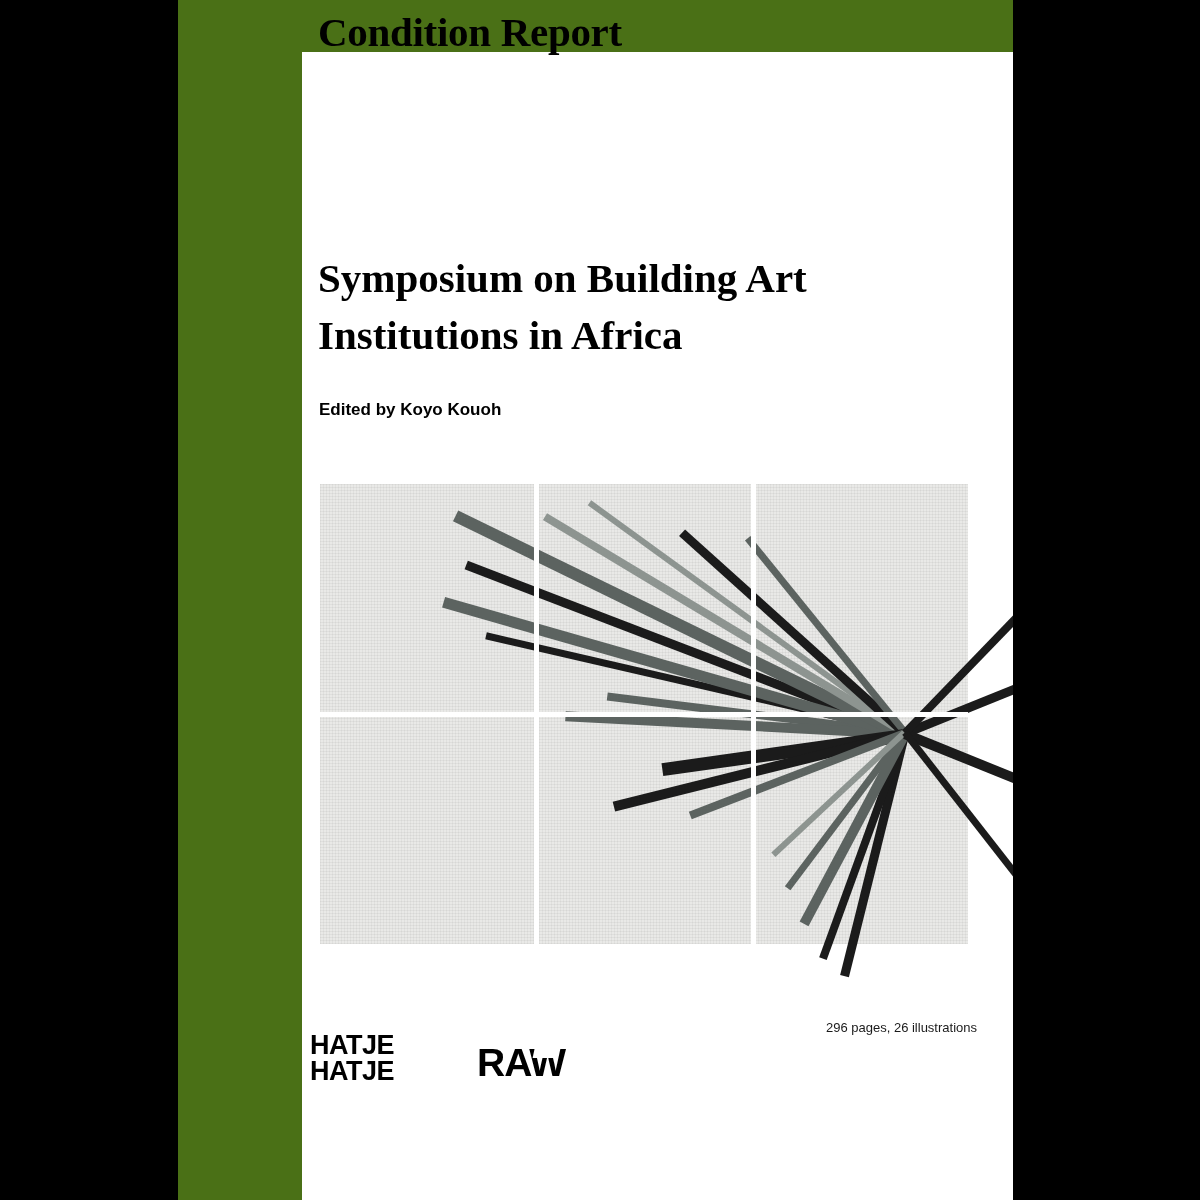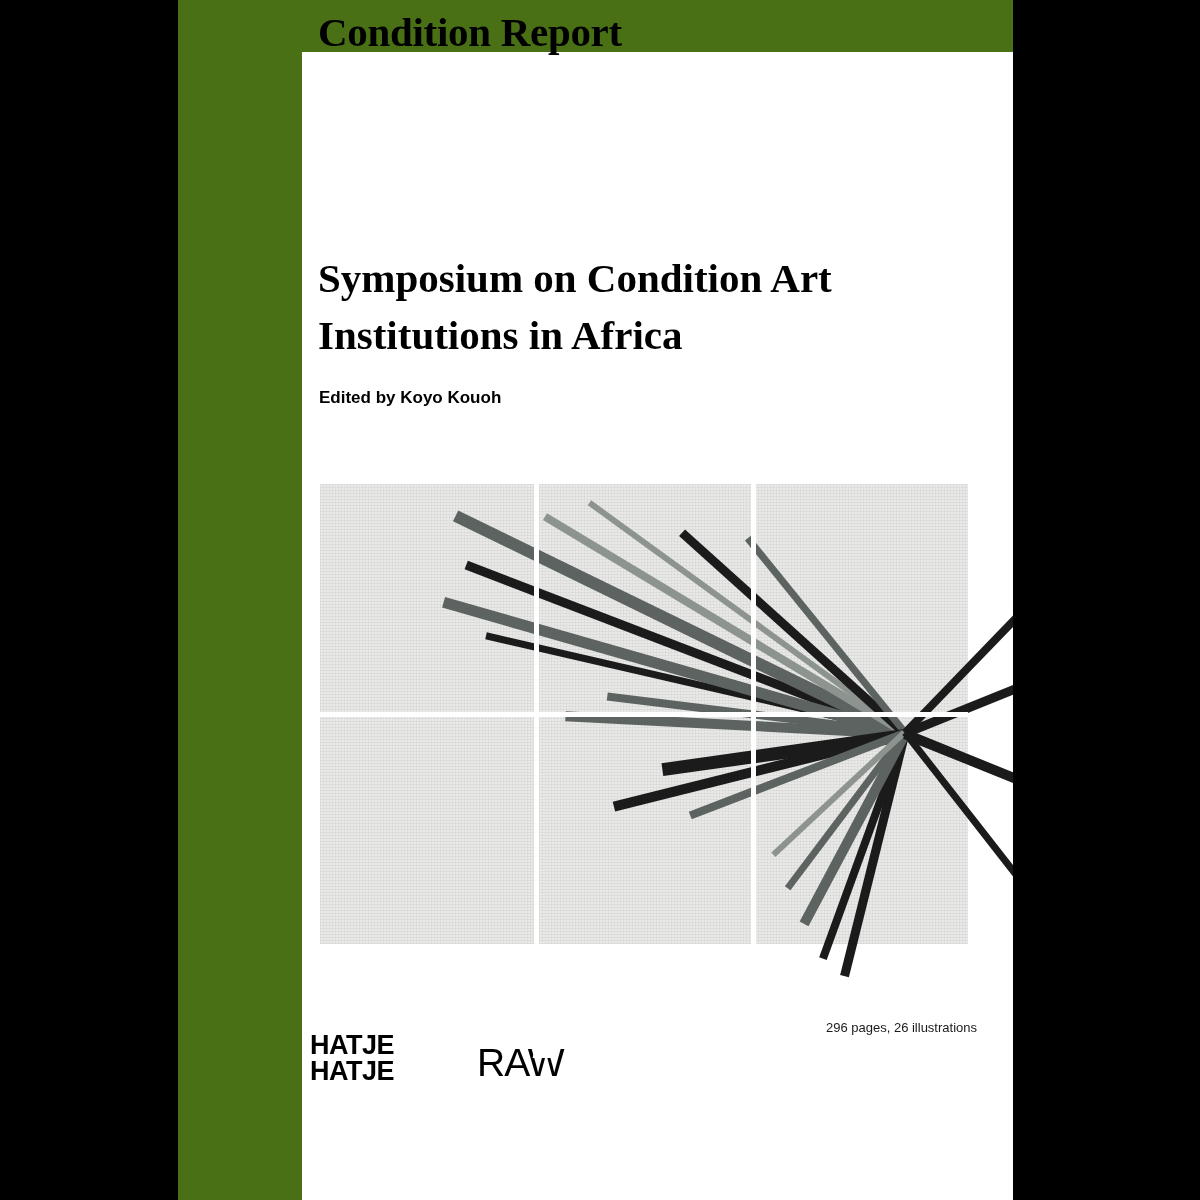--- a/index.html
+++ b/index.html
@@ -84,21 +84,21 @@
     font-family: "Liberation Serif", serif;
     font-weight: bold;
     font-size: 41px;
     line-height: 1.38;
     color: #000000;
   }
 
   .editor {
     position: absolute;
     left: 141px;
-    top: 388px;
+    top: 400px;
     font-family: "Liberation Sans", sans-serif;
     font-weight: bold;
     font-size: 17px;
     color: #000000;
     white-space: nowrap;
   }
 
   
   .artwork {
     position: absolute;
@@ -168,21 +168,21 @@
     left: 299px;
     top: 1043px;
     width: 108px;
     height: 38px;
   }
   .raw-label {
     position: absolute;
     left: 0;
     top: 0;
     font-family: "Liberation Sans", sans-serif;
-    font-weight: normal;
+    font-weight: bold;
     font-size: 39px;
     letter-spacing: -1px;
     color: #000000;
     line-height: 1;
   }
   .raw-notch {
     position: absolute;
     left: 57px;
     top: 2px;
     width: 22px;
@@ -207,21 +207,21 @@
 <div class="canvas">
 
   <div class="cover">
 
     <div class="spine"></div>
     <div class="topband"></div>
     <div class="page"></div>
 
     <div class="series-title">Condition Report</div>
 
-    <div class="main-title">Symposium on Condition Art Institutions in Africa</div>
+    <div class="main-title">Symposium on Building Art Institutions in Africa</div>
 
     <div class="editor">Edited by Koyo Kouoh</div>
 
     <div class="artwork">
       <div class="art-inner"></div>
       <div class="art-texture"></div>
 
       <div class="ray" style="left:585px; top:245px; width:430px; height:7px;  transform: rotate(193deg);"></div>
       <div class="ray" style="left:585px; top:245px; width:470px; height:9px;  transform: rotate(201deg);"></div>
       <div class="ray gray" style="left:585px; top:245px; width:300px; height:8px; transform: rotate(187deg);"></div>

